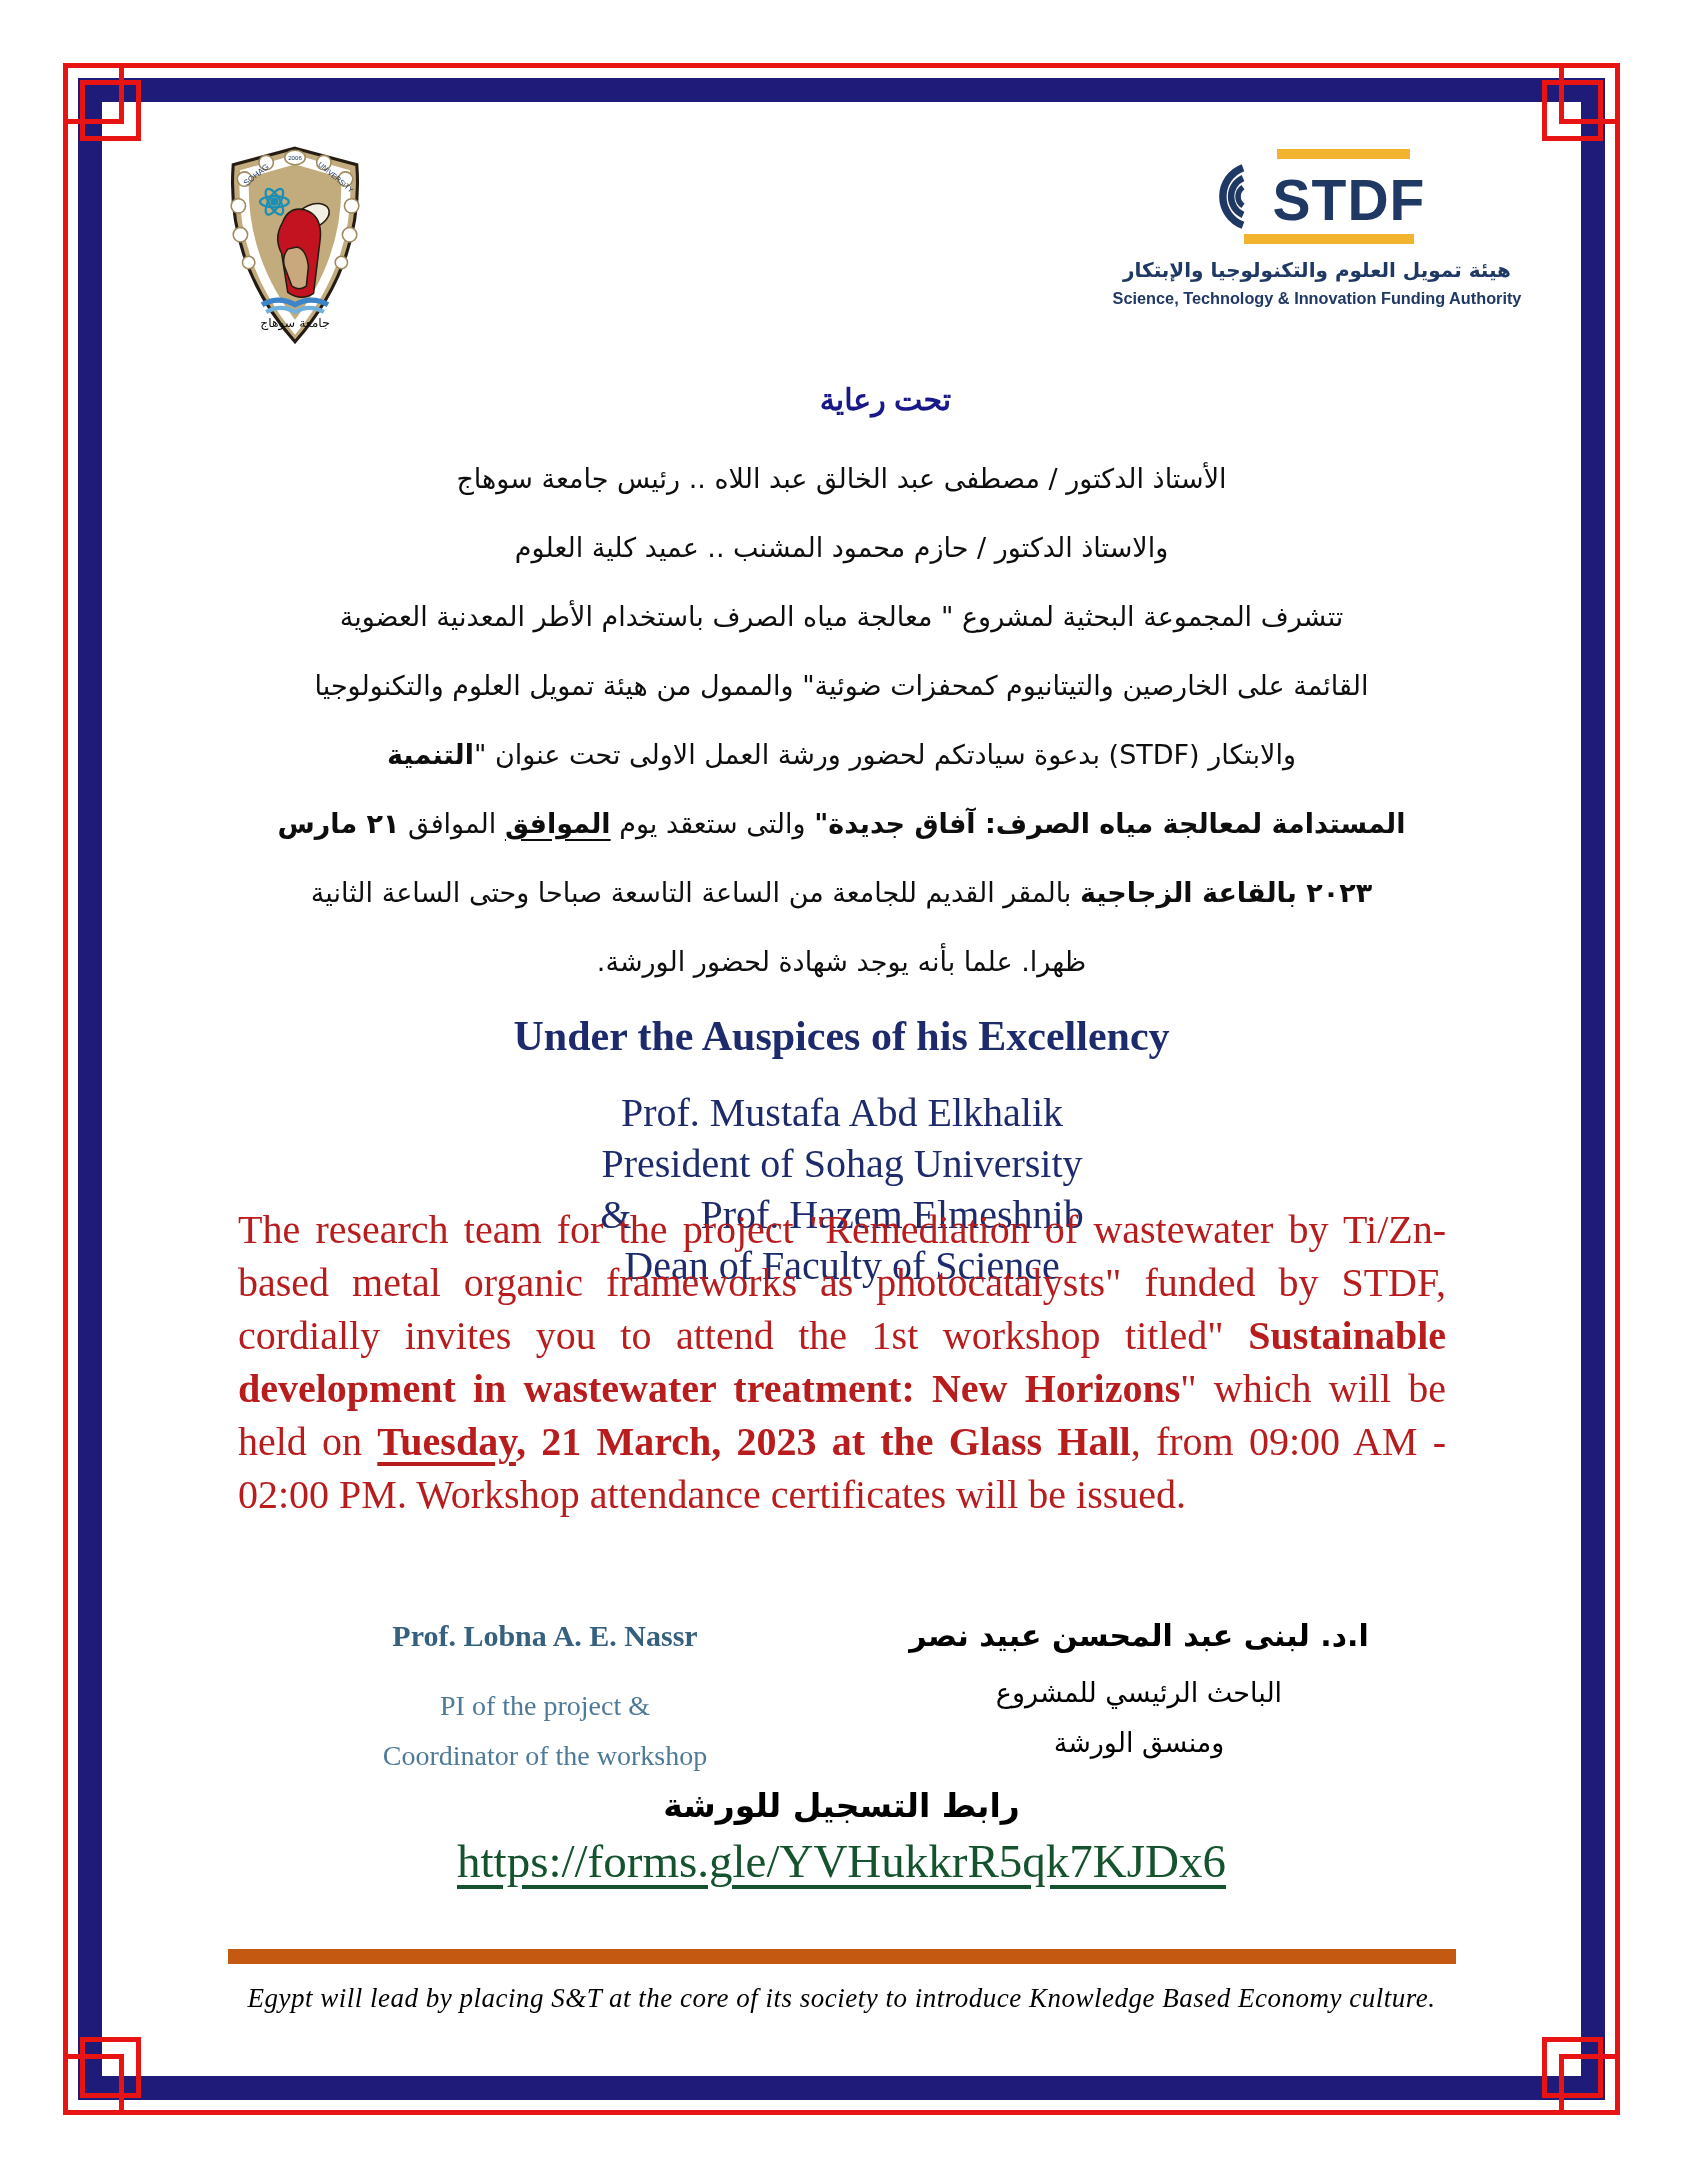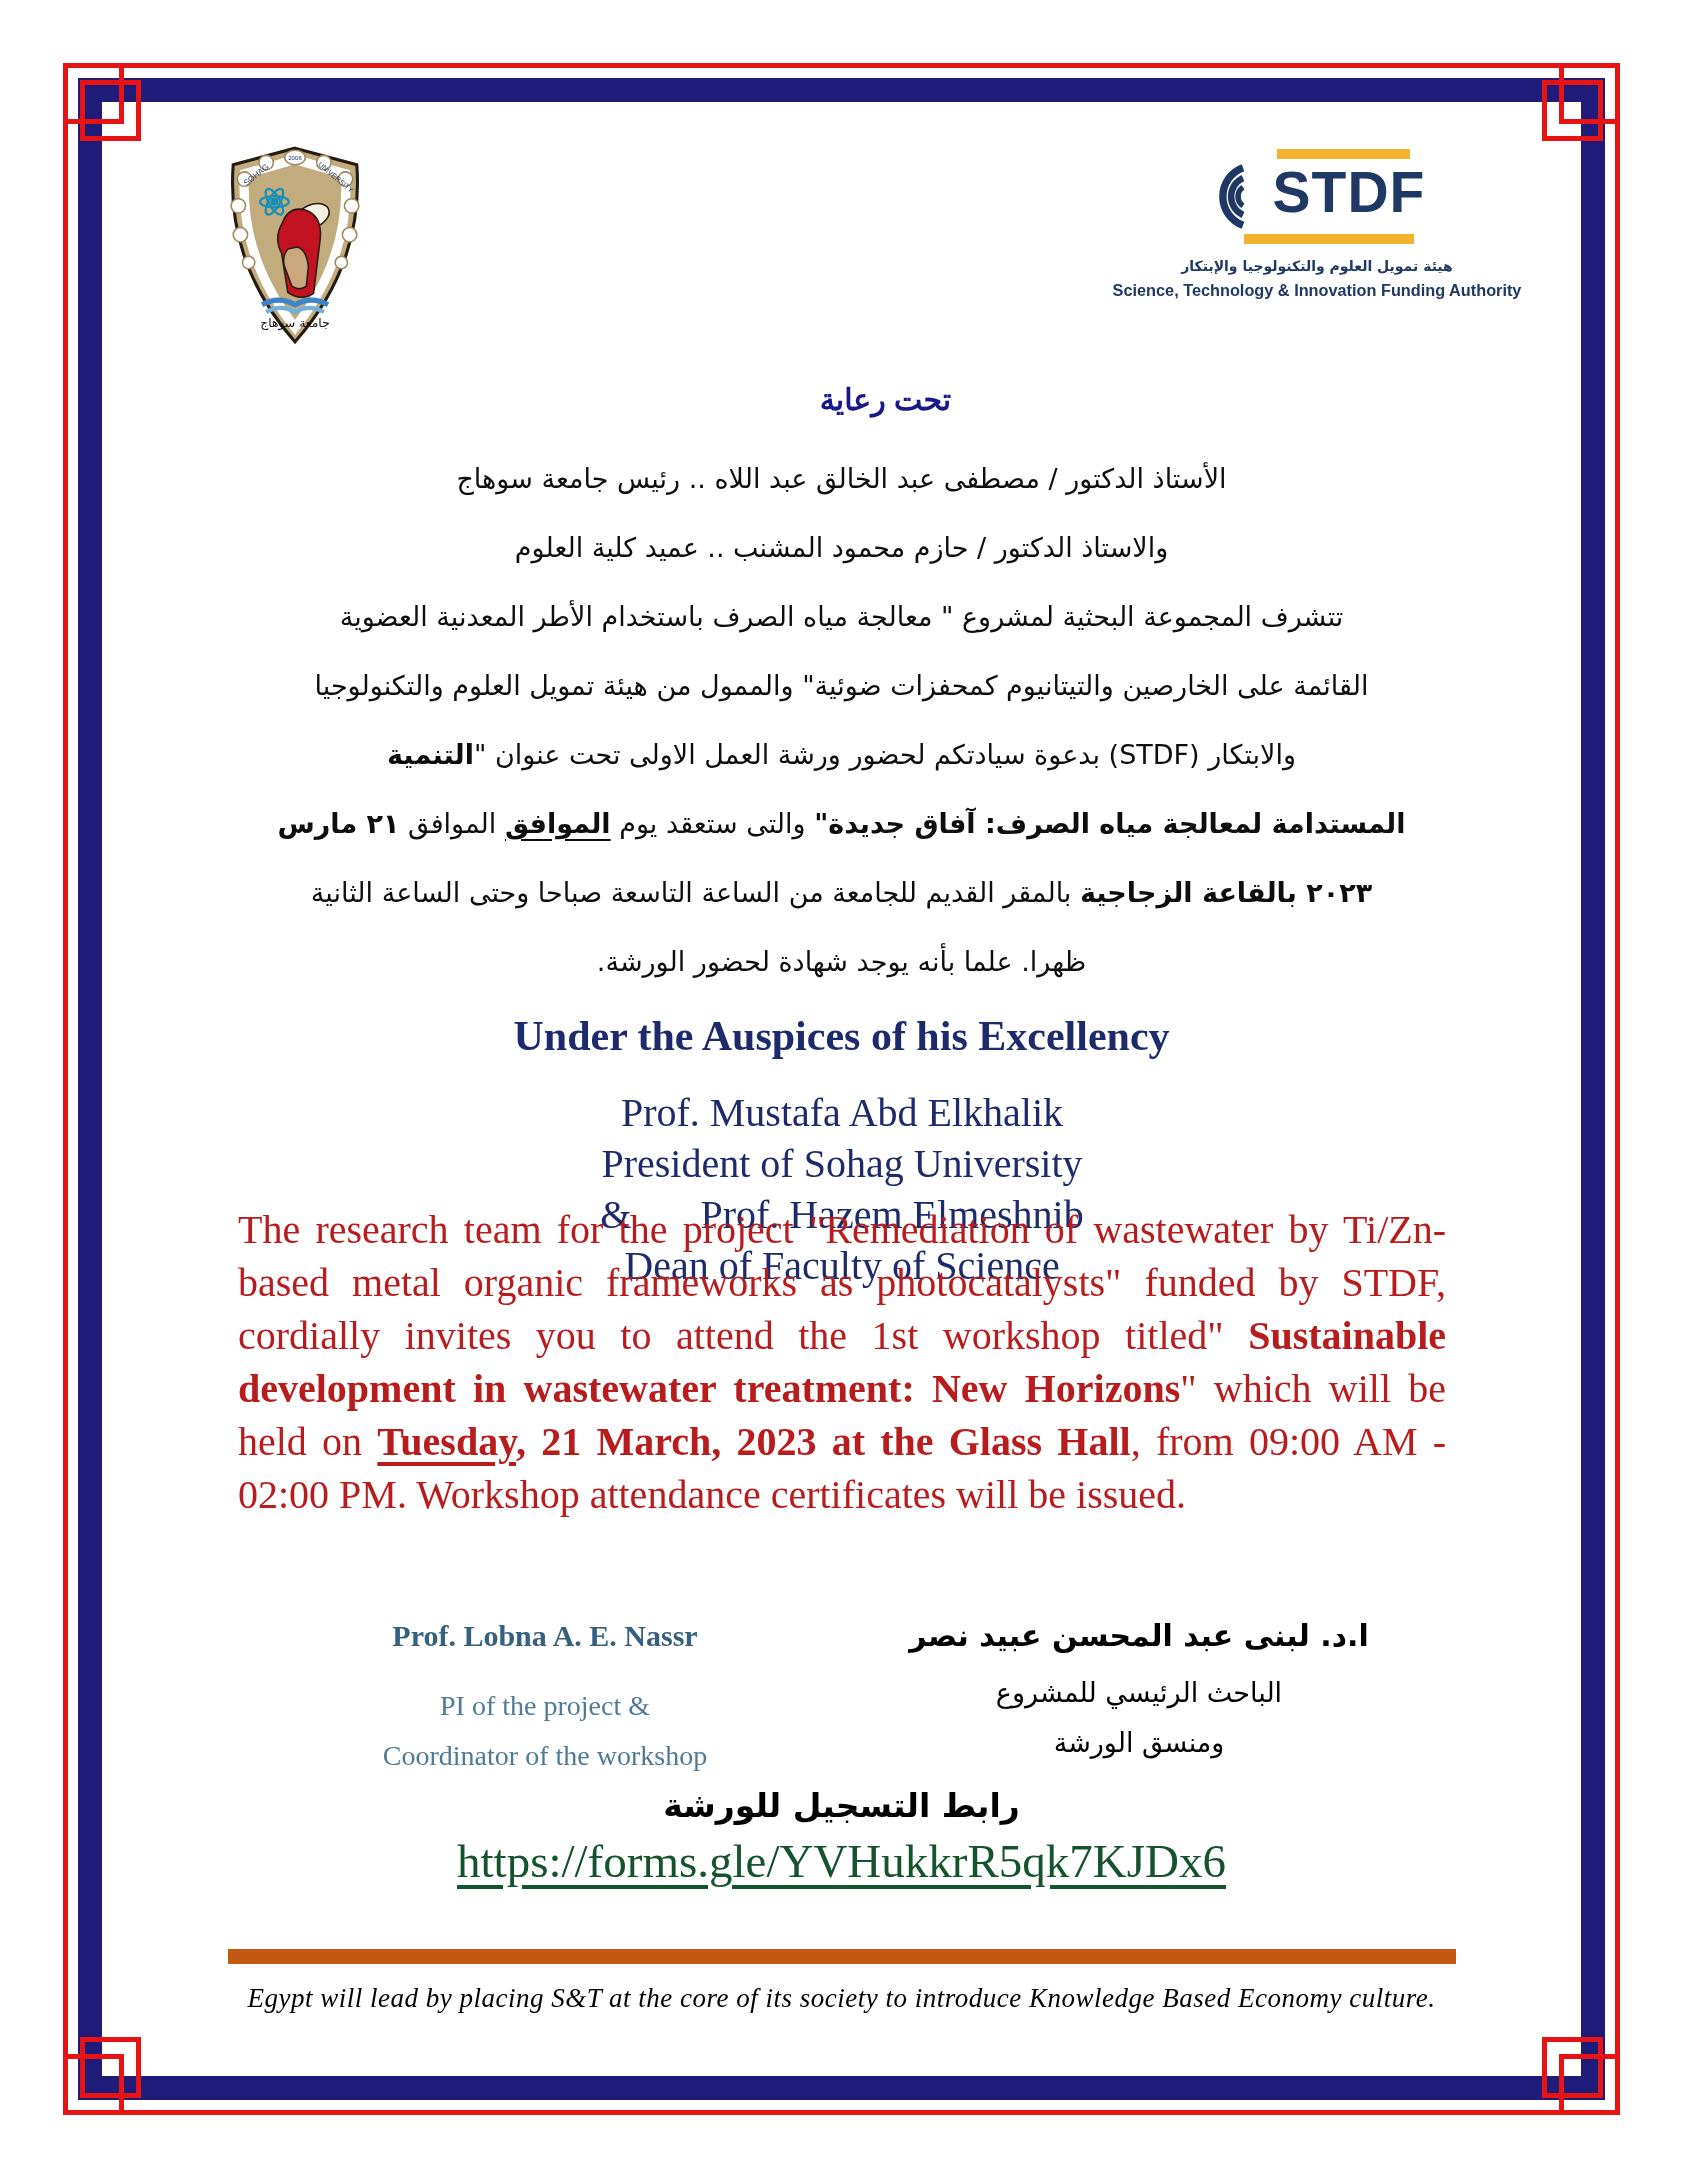--- a/index.html
+++ b/index.html
@@ -12,23 +12,23 @@
   .sq.tl-a{left:63px;top:63px}   .sq.tl-b{left:80px;top:80px}
   .sq.tr-a{right:63px;top:63px}  .sq.tr-b{right:80px;top:80px}
   .sq.bl-a{left:63px;bottom:63px}.sq.bl-b{left:80px;bottom:80px}
   .sq.br-a{right:63px;bottom:63px}.sq.br-b{right:80px;bottom:80px}
   
   .sohag-logo{position:absolute;left:211px;top:142px;width:168px;height:206px;}
   .stdf{position:absolute;top:149px;right:163px;width:406px;display:flex;flex-direction:column;align-items:center;}
   .stdf .bar{height:10px;background:#f2b42e;}
   .stdf .bar.top{width:133px;transform:translateX(26px);margin-bottom:5px;}
   .stdf .bar.bot{width:170px;transform:translateX(12px);margin-top:5px;}
-  .stdf .wordrow{display:flex;align-items:flex-start;gap:22px;}
+  .stdf .wordrow{display:flex;align-items:flex-end;gap:22px;}
   .stdf .word{font-family:"Liberation Sans",sans-serif;font-weight:bold;font-size:57px;color:#1f3864;letter-spacing:1px;line-height:1;}
-  .stdf .ar{font-family:"DejaVu Sans",sans-serif;font-weight:bold;font-size:14px;color:#1f3864;margin-top:14px;direction:rtl;white-space:nowrap;}
+  .stdf .ar{font-family:"DejaVu Sans",sans-serif;font-weight:bold;font-size:20px;color:#1f3864;margin-top:14px;direction:rtl;white-space:nowrap;}
   .stdf .en{font-family:"Liberation Sans",sans-serif;font-weight:bold;font-size:16.3px;color:#1f3864;margin-top:7px;white-space:nowrap;}
   
   .ar-heading{position:absolute;top:382px;left:0;width:100%;text-align:center;
       font-family:Liberation Sans, sans-serif;font-weight:bold;font-size:30px;color:#19188a;direction:rtl;padding-left:44px;}
   .ar-body{position:absolute;top:444px;left:104px;width:1475px;}
   .ar-line{direction:rtl;text-align:center;font-family:"DejaVu Sans",sans-serif;font-size:27px;
       color:#0e0e0e;line-height:69px;white-space:nowrap;}
   .seg.b{font-weight:bold;} .seg.u{text-decoration:underline;text-underline-offset:6px;}
   
   .en-heading{position:absolute;top:1012px;left:0;width:100%;text-align:center;

